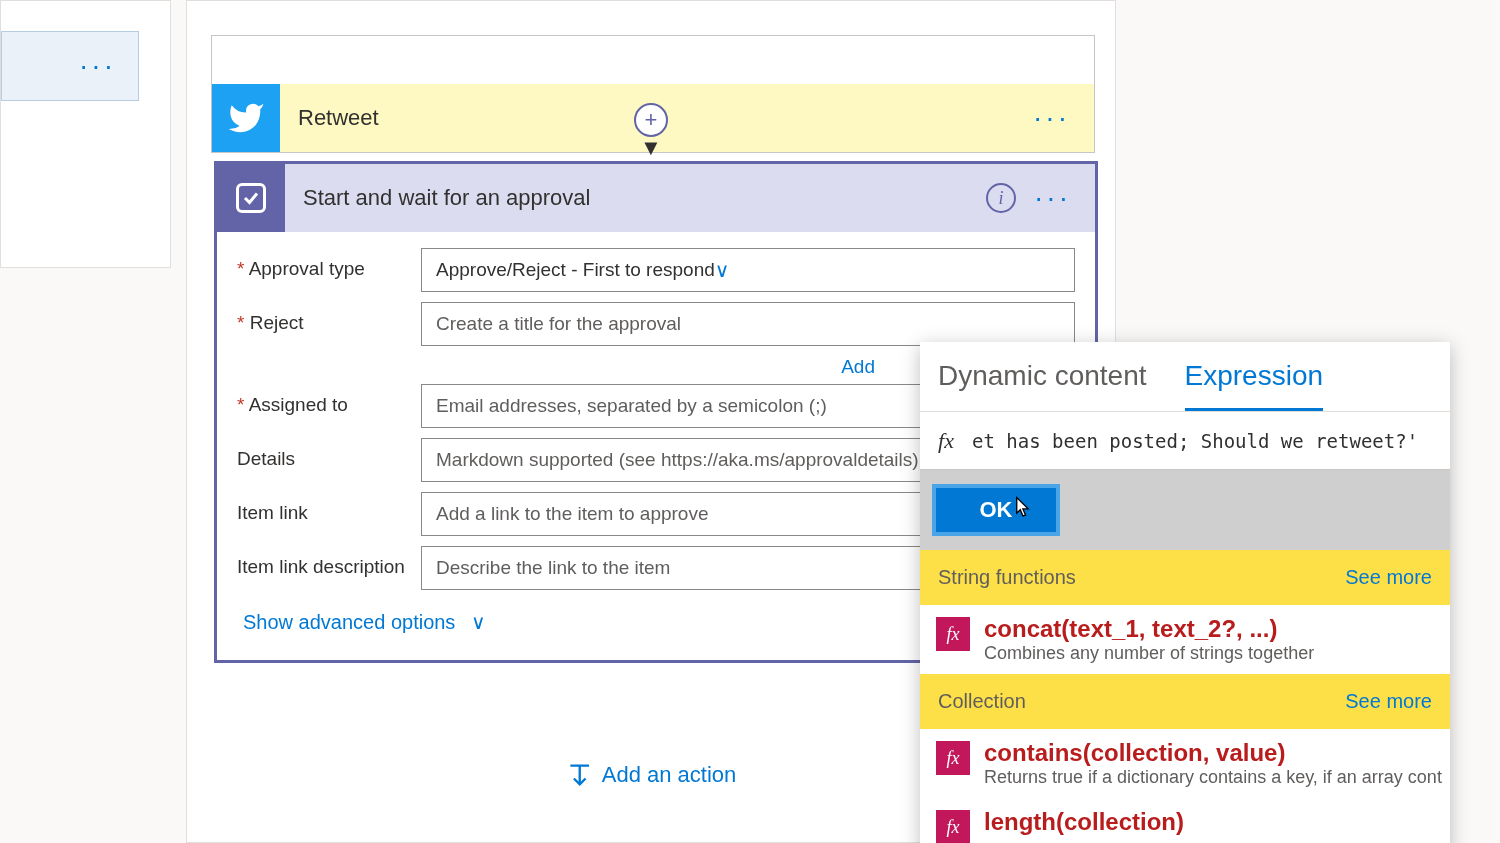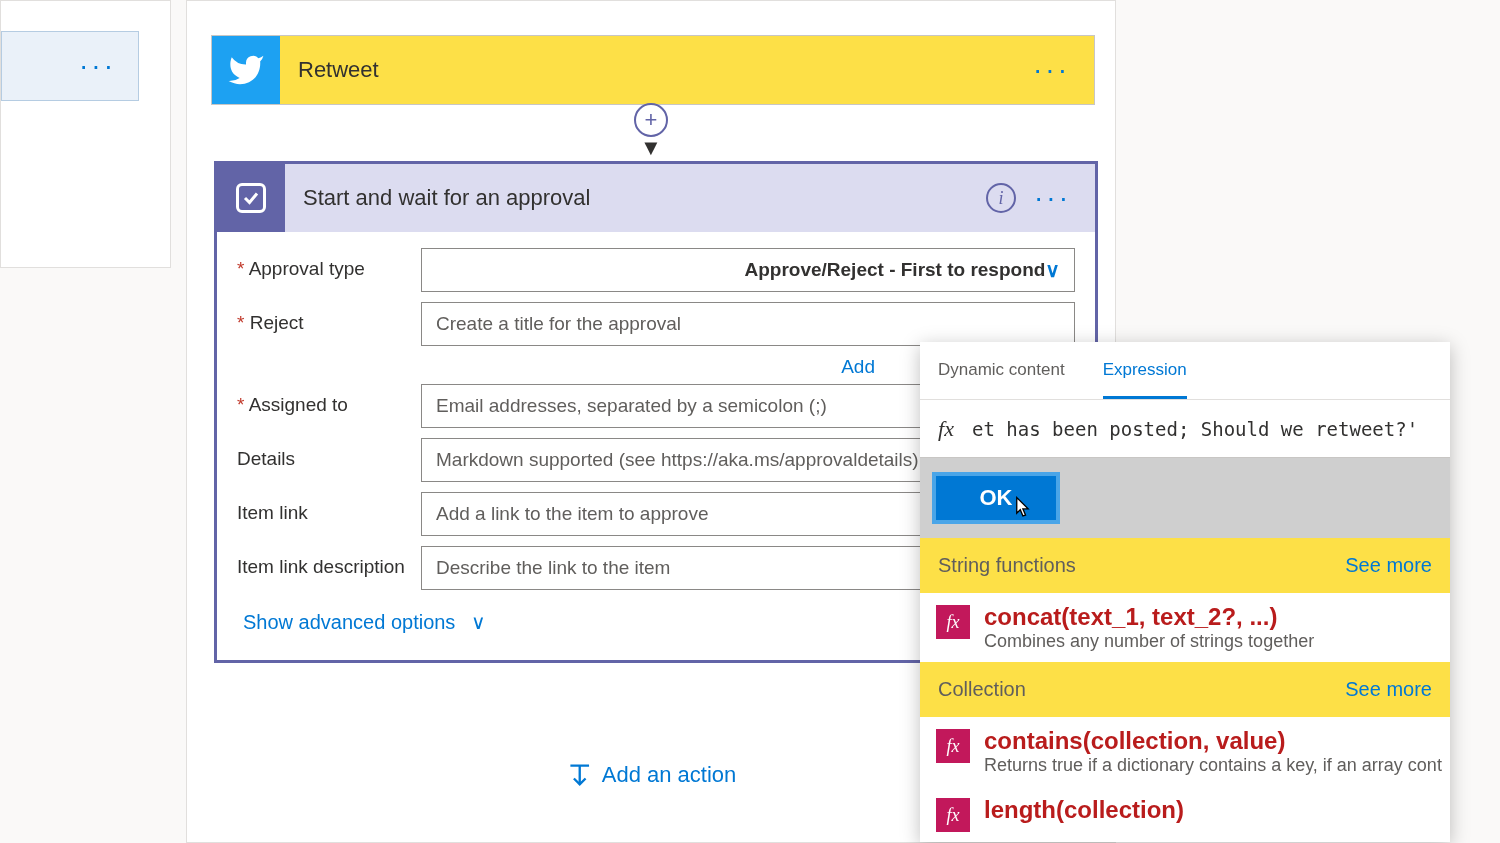--- a/index.html
+++ b/index.html
@@ -74,21 +74,22 @@
     font-size: 28px;
     letter-spacing: 3px;
     line-height: 0;
     cursor: pointer;
   }
 
   .retweet-card {
     left: 24px; top: 34px; width: 884px;
   }
   .retweet-card .card-header {
-    background: #fde047;
+    background: #fef9c3;
+    margin-top: 48px;
   }
   .retweet-card .card-icon { background: #1da1f2; }
 
   
   .connector {
     position: absolute;
     left: 50%; transform: translateX(-50%);
     top: 102px;
     display: flex; flex-direction: column; align-items: center;
   }
@@ -153,23 +154,22 @@
     height: 44px;
     border: 1px solid #8a8886;
     padding: 0 14px;
     font-size: 19px;
     color: #605e5c;
     display: flex;
     align-items: center;
     background: #fff;
   }
   .dropdown {
-    justify-content: flex-end;
-    color: #323130;
-    font-weight: bold;
+    justify-content: flex-start;
+    color: #323130;
   }
   .chevron {
     color: #0078d4;
     font-size: 20px;
   }
   .add-link {
     text-align: right;
     color: #0078d4;
     font-size: 19px;
     padding-right: 200px;
@@ -203,21 +203,21 @@
     box-shadow: 0 4px 18px rgba(0,0,0,.25);
   }
   .expr-tabs {
     display: flex;
     border-bottom: 1px solid #e1dfdd;
     padding: 0 18px;
     gap: 38px;
   }
   .expr-tab {
     padding: 18px 0 16px 0;
-    font-size: 17px;
+    font-size: 28px;
     color: #605e5c;
     border-bottom: 3px solid transparent;
     cursor: pointer;
   }
   .expr-tab.active {
     color: #0078d4;
     border-bottom-color: #0078d4;
   }
   .expr-input-row {
     display: flex;

